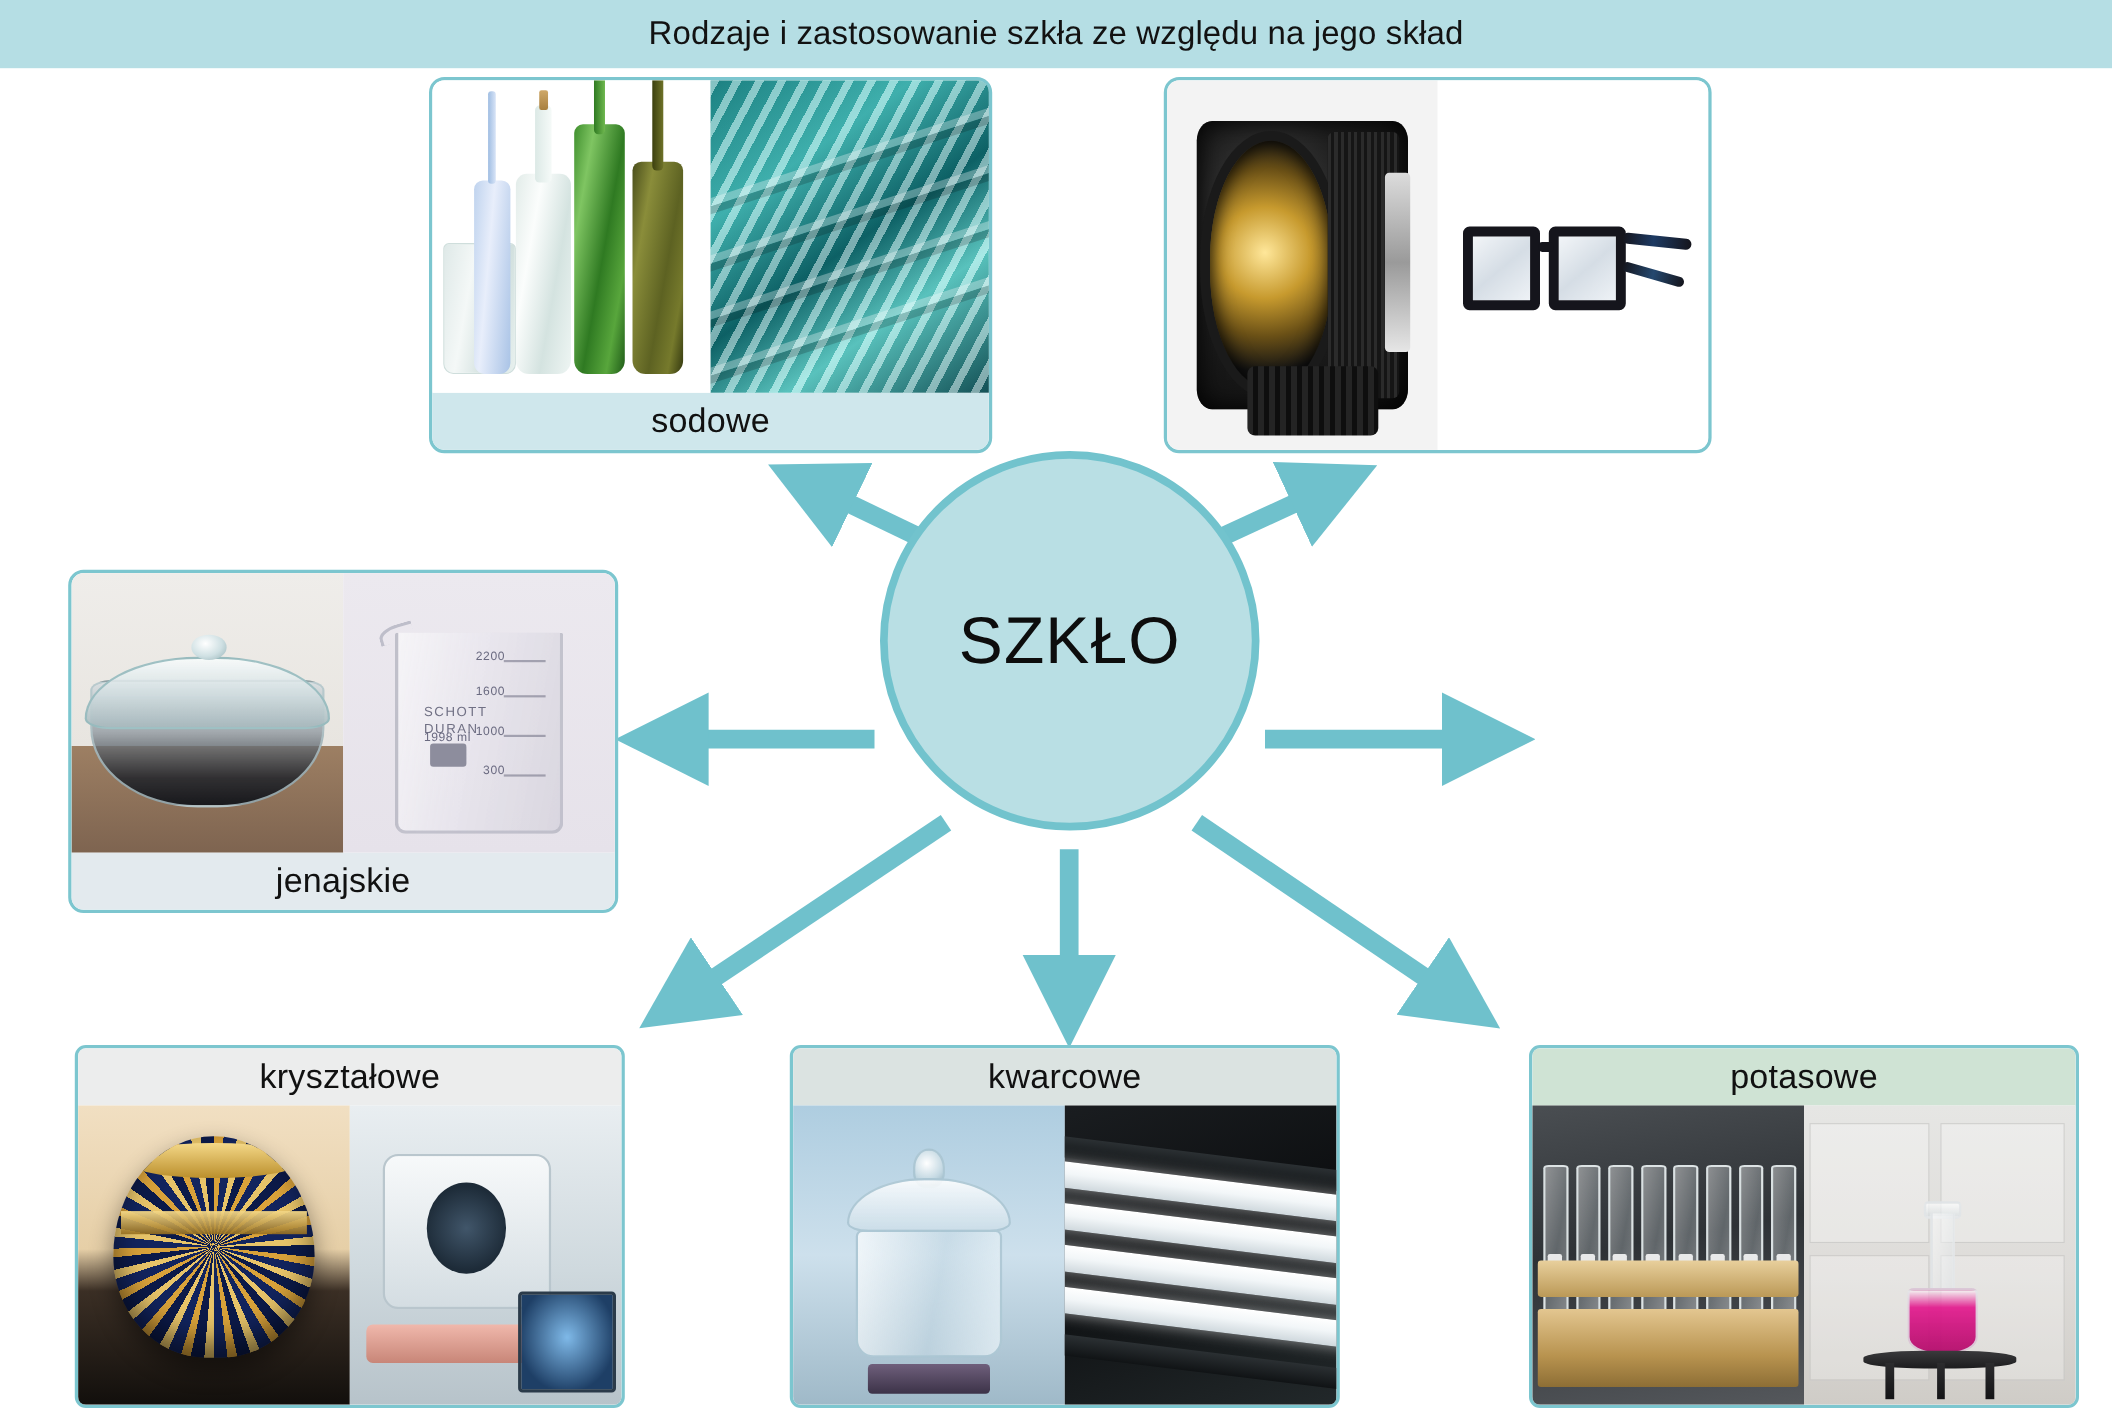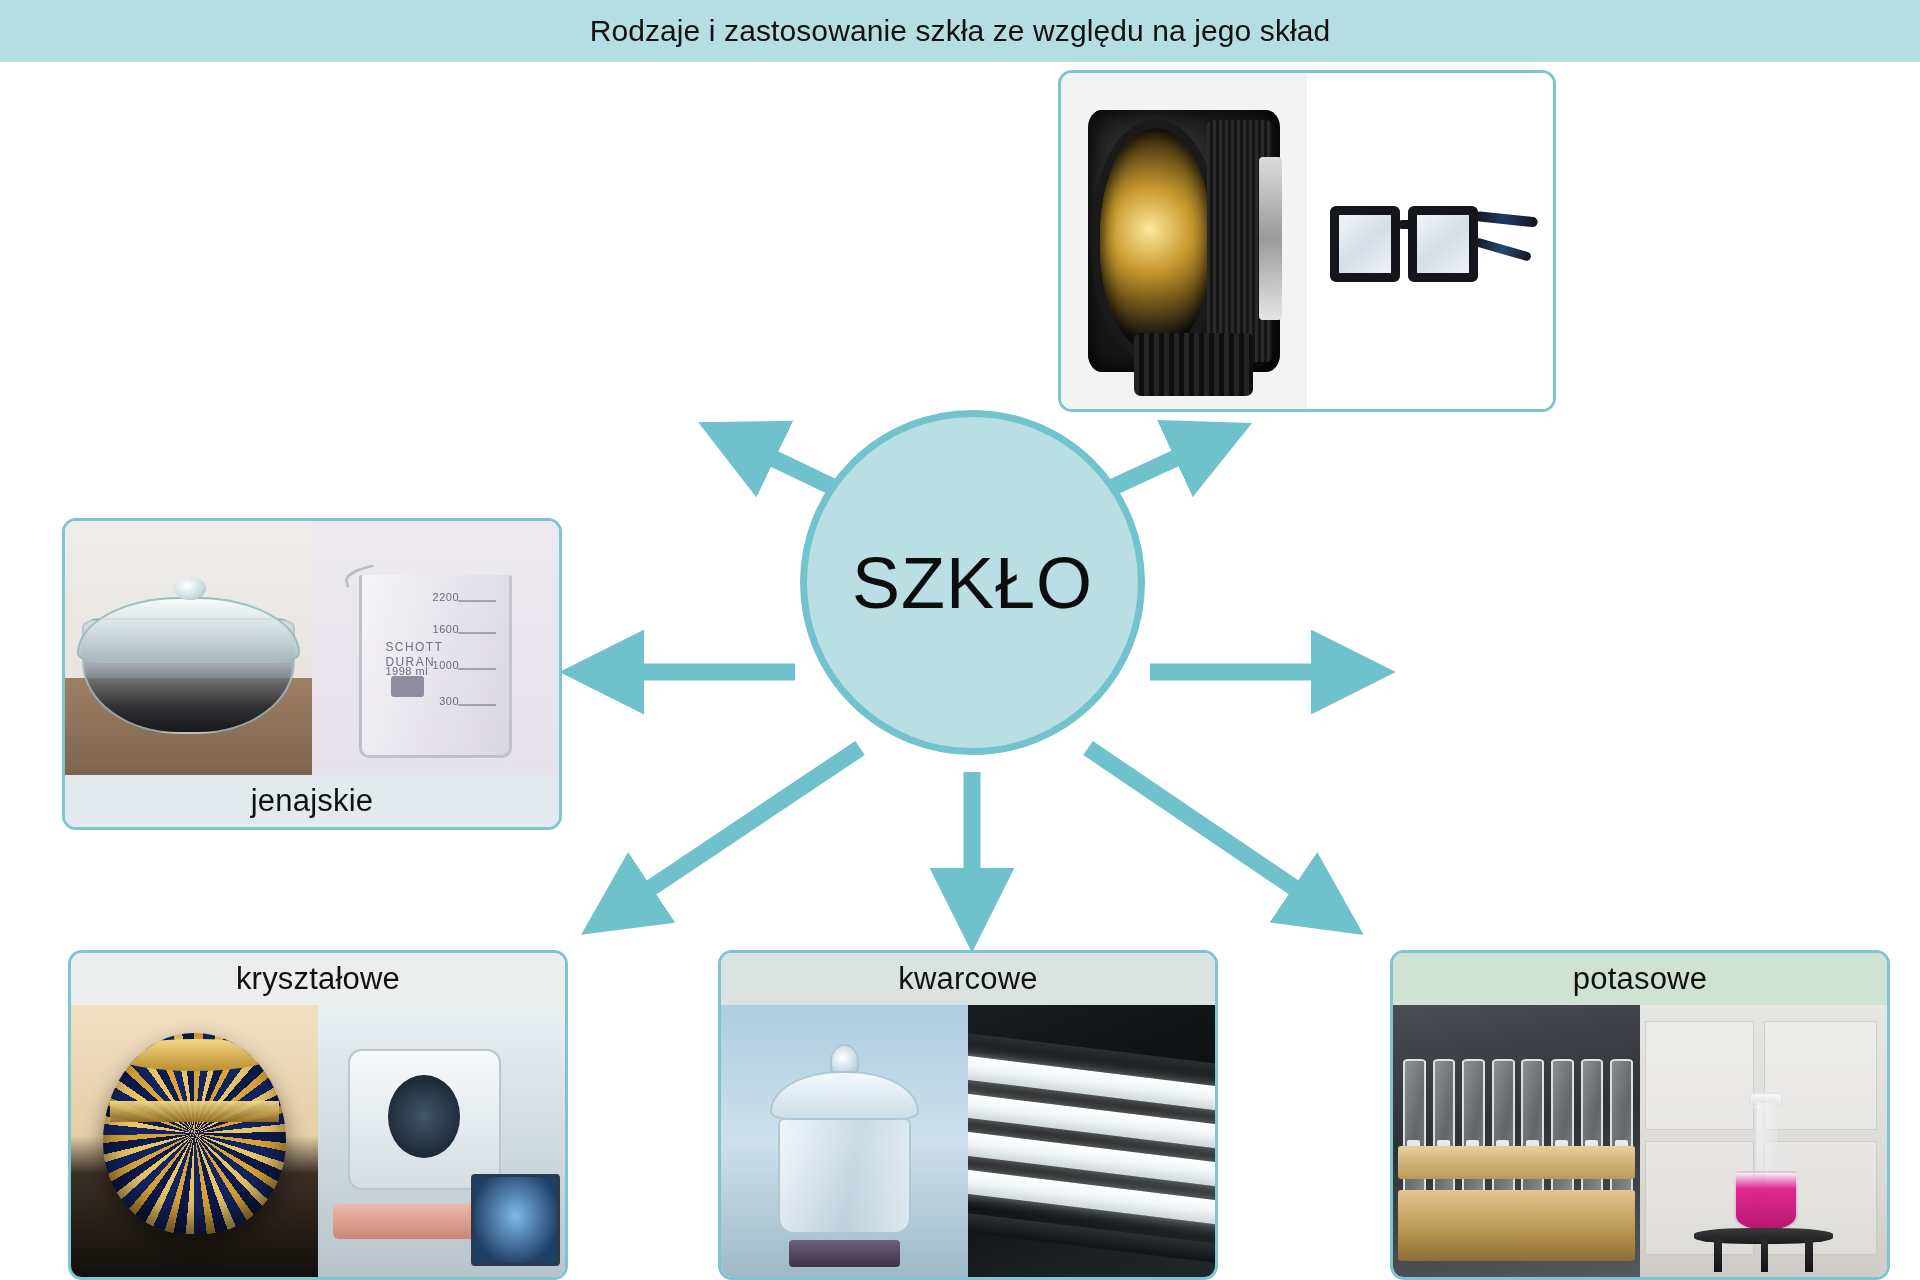--- a/index.html
+++ b/index.html
@@ -54,38 +54,38 @@
     width: 345px; height: 345px;
     border-radius: 50%;
     background: #b9dfe4;
     border: 7px solid #72c3cd;
     display: flex;
     align-items: center;
     justify-content: center;
     z-index: 5;
   }
   .hub-label {
-    font-size: 72px;
+    font-size: 60px;
     color: #0d0d0d;
     letter-spacing: 1px;
     font-weight: 400;
   }
 
   
   .card {
     position: absolute;
     border: 3px solid #7cc6cf;
     border-radius: 14px;
     overflow: hidden;
     background: #ffffff;
     display: flex;
     flex-direction: column;
     z-index: 6;
   }
-  .card.label-top  { flex-direction: column; }
+  .card.label-top  { flex-direction: column; border-radius: 10px; }
   .card.label-bottom { flex-direction: column; }
 
   .card-media {
     flex: 1 1 auto;
     display: flex;
     min-height: 0;
   }
   .media-half {
     flex: 1 1 50%;
     position: relative;
@@ -494,20 +494,47 @@
       <line x1="972" y1="772" x2="972" y2="912"></line>
 
       <line x1="1088" y1="748" x2="1330" y2="912"></line>
     </g>
   </svg>
 
   <div class="hub">
     <span class="hub-label">SZKŁO</span>
   </div>
 
+  <div class="card label-bottom" id="card-sodowe">
+    <div class="card-media">
+      <div class="media-half scene-bottles">
+        <div class="bottle b-jar"></div>
+        <div class="bottle b-clear">
+            <div class="neck"></div>
+            <div class="cork"></div>
+          </div>
+        <div class="bottle b-blue">
+            <div class="neck"></div>
+          </div>
+        <div class="bottle b-green">
+            <div class="neck"></div>
+          </div>
+        <div class="bottle b-olive">
+            <div class="neck"></div>
+          </div>
+      </div>
+      <div class="media-half scene-sheets">
+        <div class="sheet-bar" style="left:-10%;top:22%;width:130%;transform:rotate(-18deg);"></div>
+        <div class="sheet-bar" style="left:-10%;top:40%;width:130%;transform:rotate(-18deg);"></div>
+        <div class="sheet-bar" style="left:-10%;top:58%;width:130%;transform:rotate(-18deg);"></div>
+        <div class="sheet-bar" style="left:-10%;top:76%;width:130%;transform:rotate(-18deg);"></div>
+      </div>
+    </div>
+    <div class="card-label lbl-sodowe">sodowe</div>
+  </div>
 
   <div class="card label-bottom" id="card-optyczne">
     <div class="card-media">
       <div class="media-half scene-lens">
         <div class="lens-body">
           <div class="lens-ring"></div>
           <div class="lens-knurl"></div>
           <div class="lens-silver"></div>
           <div class="lens-cap"></div>
         </div>

